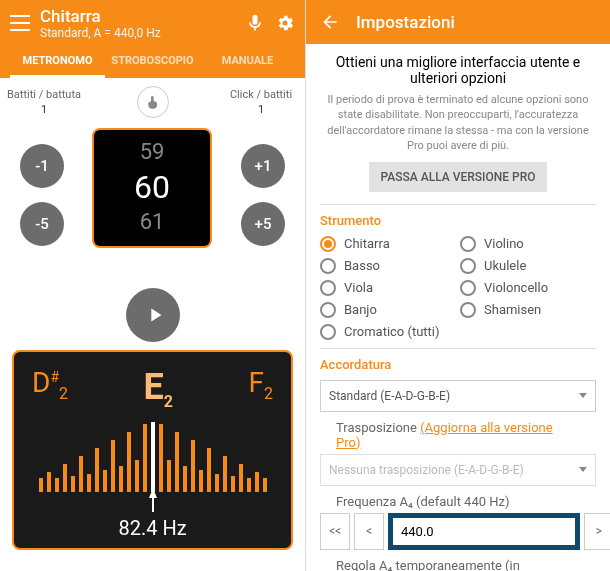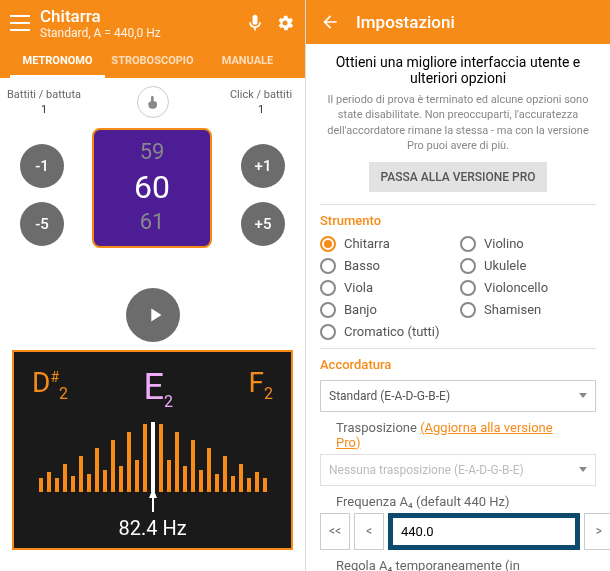--- a/index.html
+++ b/index.html
@@ -26,31 +26,31 @@
 .meta-col{text-align:center;width:80px}
 .meta-col .v{color:#333;margin-top:2px}
 .touch{width:32px;height:32px;border-radius:50%;border:1px solid #ccc;display:flex;align-items:center;justify-content:center}
 
 .metro{position:relative;height:160px}
 .btn-circ{position:absolute;width:44px;height:44px;border-radius:50%;background:#6c6c6c;color:#fff;display:flex;align-items:center;justify-content:center;font-size:15px;font-weight:500}
 .b-m1{left:20px;top:22px}
 .b-p1{right:20px;top:22px}
 .b-m5{left:20px;top:80px}
 .b-p5{right:20px;top:80px}
-.tempo-box{position:absolute;left:92px;top:6px;width:120px;height:120px;background:#4c1d95;border:2px solid #f68b18;border-radius:8px;text-align:center;padding-top:8px}
+.tempo-box{position:absolute;left:92px;top:6px;width:120px;height:120px;background:#000000;border:2px solid #f68b18;border-radius:8px;text-align:center;padding-top:8px}
 .tempo-dim{color:#888;font-size:22px;line-height:1.3}
 .tempo-main{color:#fff;font-size:32px;font-weight:400;line-height:1.3}
 .play{width:54px;height:54px;border-radius:50%;background:#6c6c6c;margin:6px auto 8px;display:flex;align-items:center;justify-content:center}
 .play svg{fill:#fff;width:22px;height:22px;margin-left:4px}
 
 
-.tuner{margin:0 12px 10px;background:#1a1a1a;border:2px solid #f68b18;border-radius:0;height:200px;position:relative;overflow:hidden}
+.tuner{margin:0 12px 10px;background:#1a1a1a;border:2px solid #f68b18;border-radius:8px;height:200px;position:relative;overflow:hidden}
 .notes{display:flex;justify-content:space-between;padding:14px 18px 0;align-items:flex-start}
 .note-side{color:#f68b18;font-size:28px;font-weight:400}
-.note-mid{color:#f0abfc;font-size:36px;font-weight:400}
+.note-mid{color:#fdba74;font-size:36px;font-weight:700}
 .sub{font-size:16px;vertical-align:sub}
 .sup{font-size:14px;vertical-align:super}
 .bars{position:absolute;bottom:56px;left:0;right:0;height:70px;display:flex;align-items:flex-end;justify-content:center;gap:4px;padding:0 10px}
 .bar{width:4px;background:#f68b18}
 .bar.c{background:#fff}
 .needle{position:absolute;bottom:32px;left:50%;transform:translateX(-50%)}
 .needle svg{fill:#fff}
 .hz{position:absolute;bottom:8px;left:0;right:0;text-align:center;color:#fff;font-size:20px}
 
 

